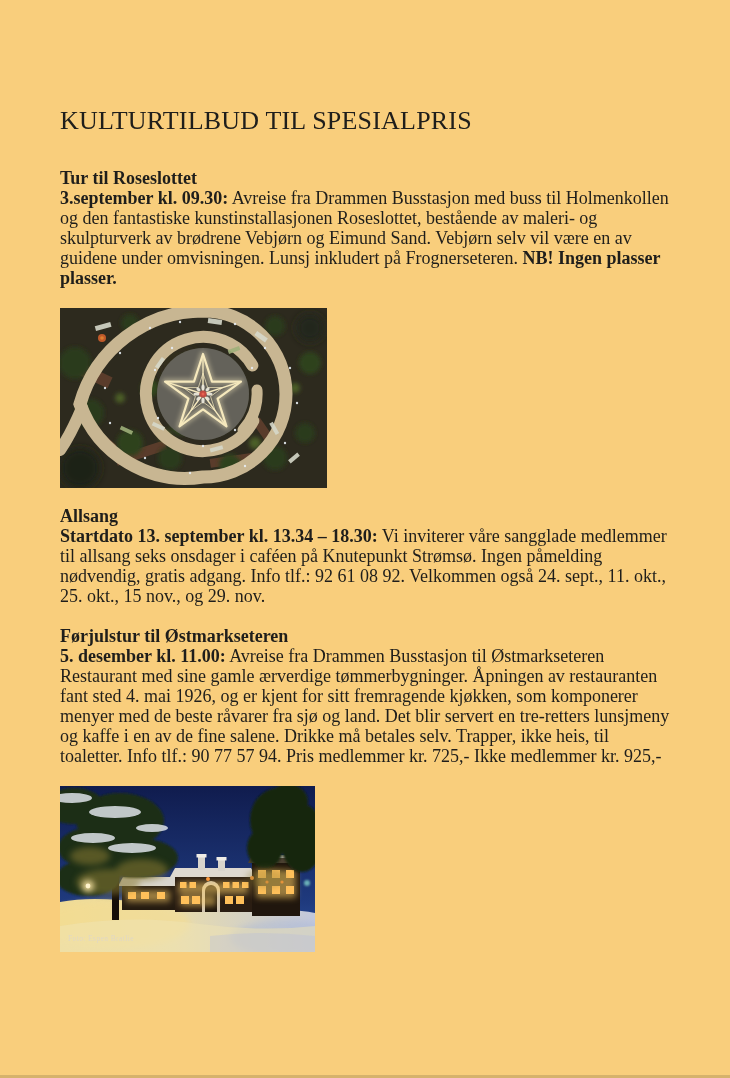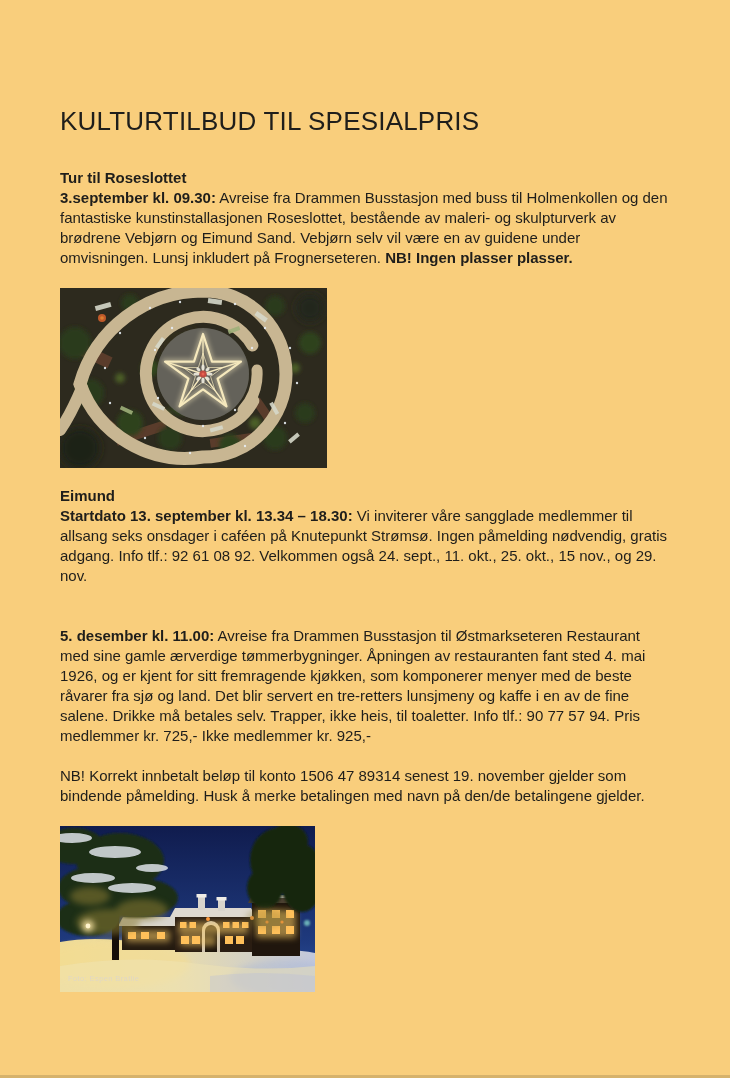--- a/index.html
+++ b/index.html
@@ -4,27 +4,27 @@
 <style>
   html,body { margin:0; padding:0; }
   body {
     width:730px; height:1078px;
     background:#f9ce7c;
     font-family:"Liberation Sans", sans-serif;
     color:#1f1e1b;
     position:relative;
     overflow:hidden;
   }
-  .page { box-sizing:border-box; width:730px; padding:106px 48px 0 60px; }
+  .page { box-sizing:border-box; width:730px; padding:106px 48px 0 60px;font-family:Liberation Serif, serif; }
   .page-title {
     font-size:26px; line-height:30px; font-weight:500;
     letter-spacing:0.2px; margin:0 0 32px 0;
   }
   p.section {
-    width:612px; font-size:15px; line-height:20px;
+    width:612px; font-size:18px; line-height:20px;
     margin:0 7px 20px 0;
   }
   p.section b, p.section strong { font-weight:700; }
   .photo { position:relative; display:block; }
   .photo-roseslottet { width:267px; height:180px; margin:2px 0 18px 0; }
   .photo-ostmark { width:255px; height:166px; margin:3px 0 0 0;border-radius:18px; }
   .photo svg { display:block; width:100%; height:100%; }
   .photo-credit {
     position:absolute; left:8px; bottom:9px;
     font-size:7.5px; letter-spacing:0.4px;
@@ -158,30 +158,29 @@
           <circle cx="95" cy="62" r="1.2"></circle>
         <circle cx="112" cy="40" r="1.2"></circle>
           <circle cx="143" cy="138" r="1.2"></circle>
           <circle cx="175" cy="122" r="1.2"></circle>
         <circle cx="98" cy="110" r="1.2"></circle>
       </g>
     </svg>
   </div>
 
   <p class="section">
-    <strong>Eimund</strong><br>
+    <strong>Allsang</strong><br>
     <strong>Startdato 13. september kl. 13.34 – 18.30:</strong><span> Vi inviterer våre sangglade medlemmer til allsang seks onsdager i caféen på Knutepunkt Strømsø. Ingen påmelding nødvendig, gratis adgang. Info tlf.: 92 61 08 92. Velkommen også 24. sept., 11. okt., 25. okt., 15 nov., og 29. nov.</span><strong></strong>
   </p>
 
   <p class="section">
-    <br>
+    <strong>Førjulstur til Østmarkseteren</strong><br>
     <strong>5. desember kl. 11.00:</strong><span> Avreise fra Drammen Busstasjon til Østmarkseteren Restaurant med sine gamle ærverdige tømmerbygninger. Åpningen av restauranten fant sted 4. mai 1926, og er kjent for sitt fremragende kjøkken, som komponerer menyer med de beste råvarer fra sjø og land. Det blir servert en tre-retters lunsjmeny og kaffe i en av de fine salene. Drikke må betales selv. Trapper, ikke heis, til toaletter. Info tlf.: 90 77 57 94. Pris medlemmer kr.  725,- Ikke medlemmer kr. 925,-</span><strong></strong>
   </p>
 
-  <p class="section">NB! Korrekt innbetalt beløp til konto 1506 47 89314 senest 19. november gjelder som bindende påmelding. Husk å merke betalingen med navn på den/de betalingene gjelder.</p>
 
   <div class="photo photo-ostmark">
     <svg viewBox="0 0 255 166" role="img">
       <defs>
         <linearGradient id="skyG" x1="0" y1="0" x2="0" y2="1">
           <stop offset="0" stop-color="#101c4e"></stop>
           <stop offset="0.7" stop-color="#1f3a7e"></stop>
           <stop offset="1" stop-color="#2e55a2"></stop>
         </linearGradient>
         <linearGradient id="snowG" x1="0" y1="0" x2="1" y2="0">

